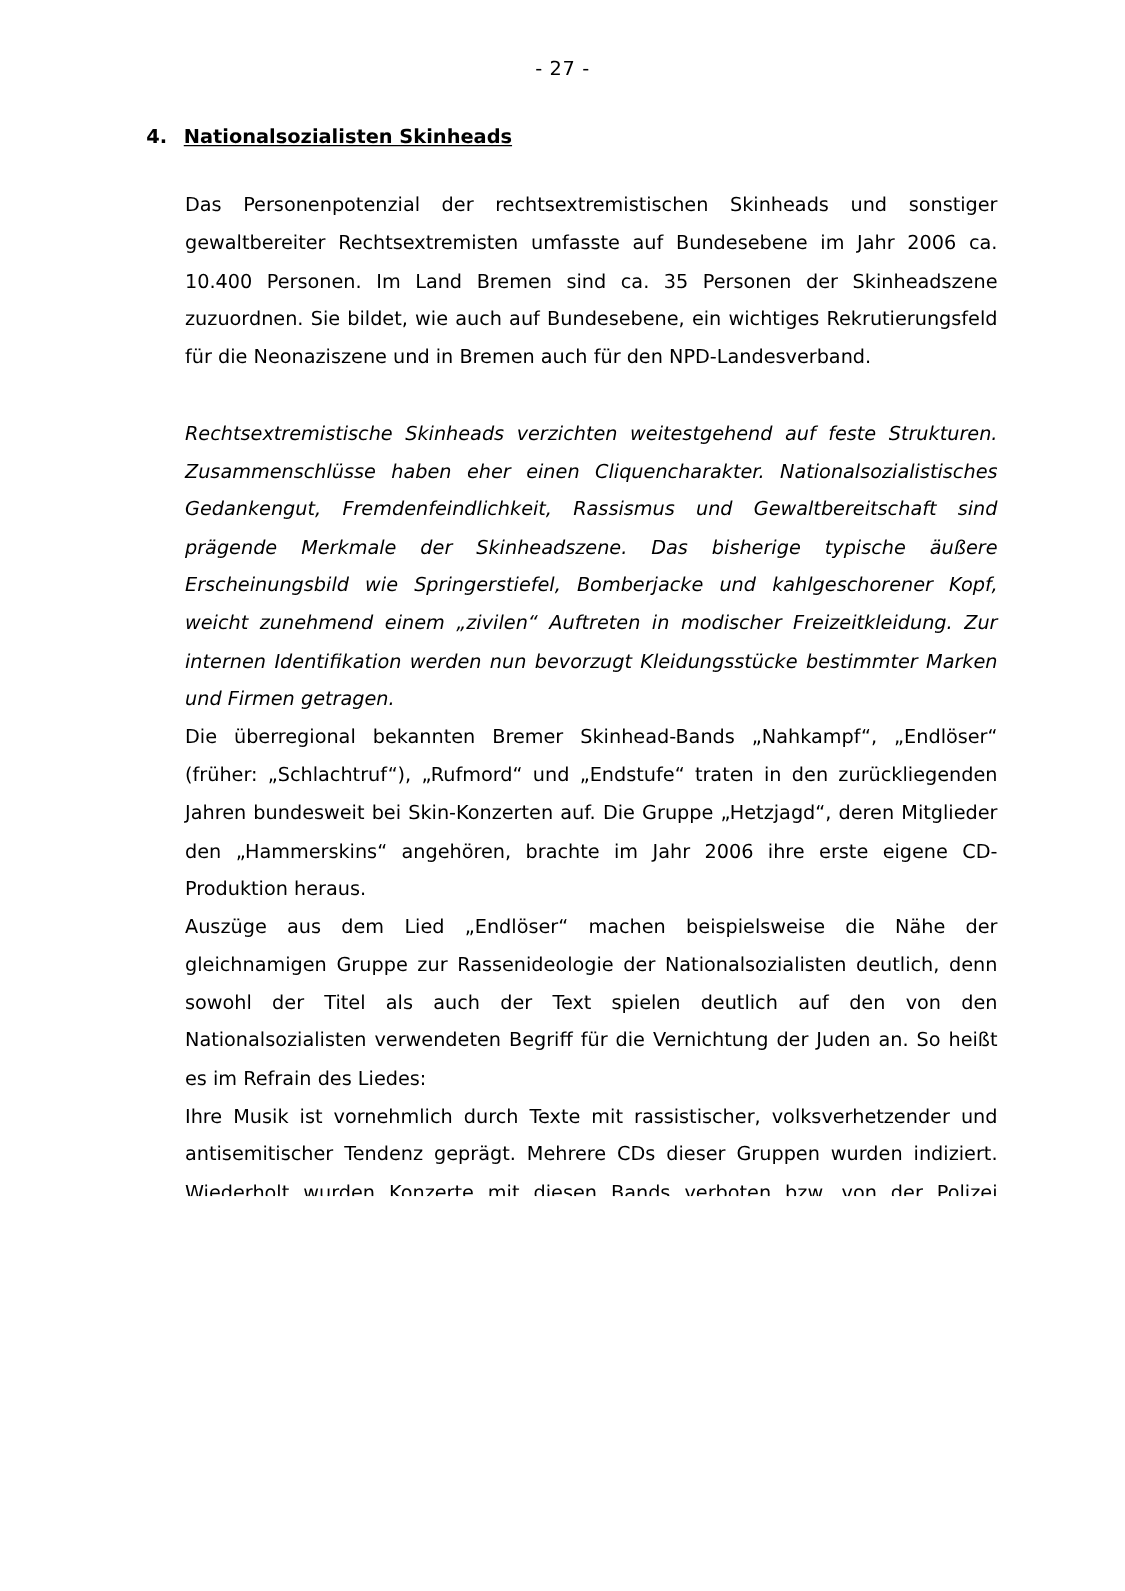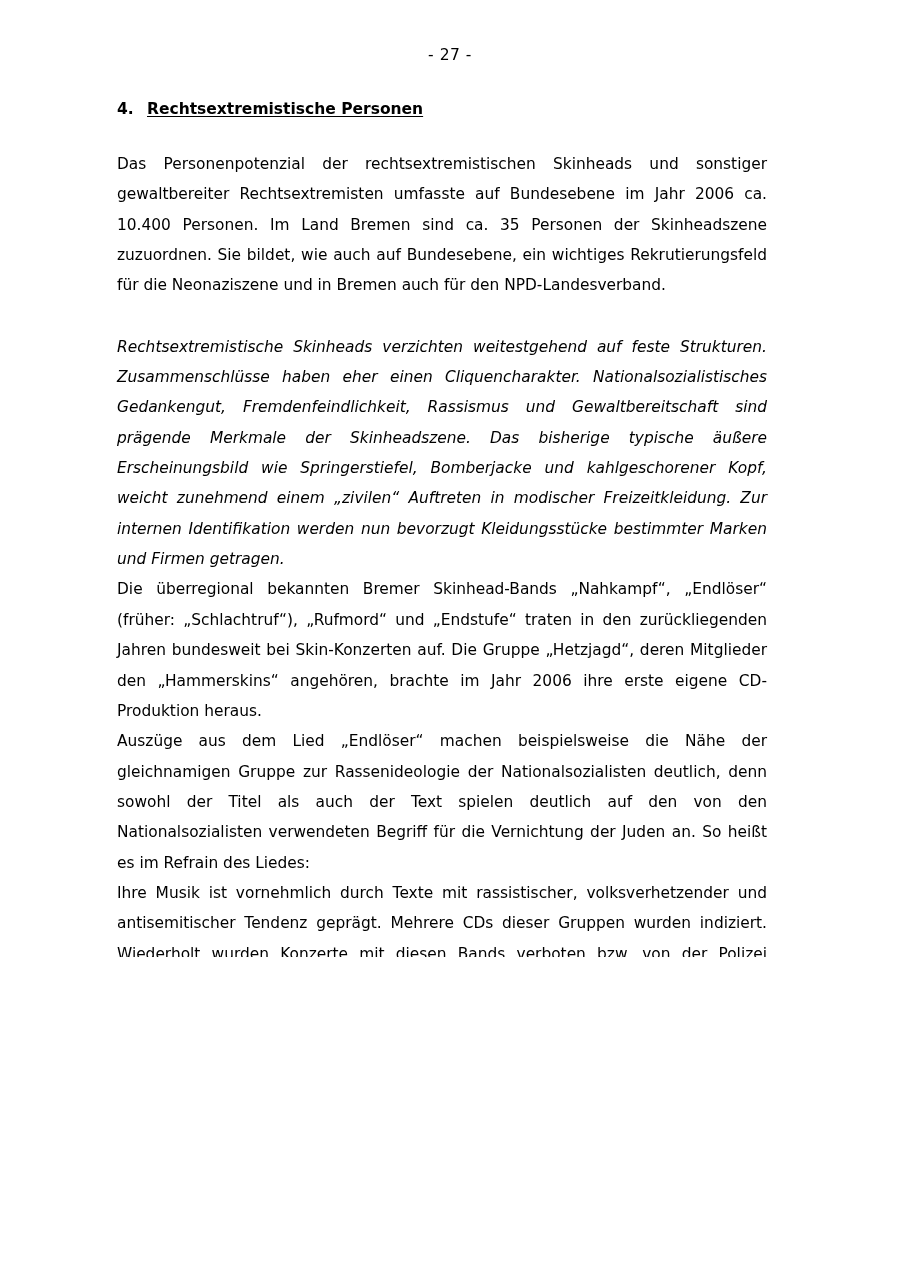--- a/index.html
+++ b/index.html
@@ -43,20 +43,21 @@
   }
   .heading .num {
     width: 30px;
     flex: 0 0 30px;
   }
   .heading .title {
     text-decoration: underline;
     text-underline-offset: 2px;
   }
   .body-block {
+    margin-left: 31px;
     width: 650px;
   }
   p {
     margin: 0;
     font-size: 15.4px;
     line-height: 1.97;
     text-align: justify;
     text-justify: inter-word;
   }
   p.first {
@@ -71,21 +72,21 @@
 <body>
 
 <div class="page">
 
   <div class="page-number">- 27 -</div>
 
   <div class="content">
 
     <div class="heading">
       <span class="num">4.</span>
-      <span class="title">Rechtsextremistische Personen</span>
+      <span class="title">Nationalsozialisten Skinheads</span>
     </div>
 
     <div class="body-block">
       <p class="first">Das Personenpotenzial der rechtsextremistischen Skinheads und sonstiger gewaltbereiter Rechtsextremisten umfasste auf Bundesebene im Jahr 2006 ca. 10.400 Personen. Im Land Bremen sind ca. 35 Personen der Skinheadszene zuzuordnen. Sie bildet, wie auch auf Bundesebene, ein wichtiges Rekrutierungsfeld für die Neonaziszene und in Bremen auch für den NPD-Landesverband.</p>
       <p class="gap">Rechtsextremistische Skinheads verzichten weitestgehend auf feste Strukturen. Zusammenschlüsse haben eher einen Cliquencharakter. Nationalsozialistisches Gedankengut, Fremdenfeindlichkeit, Rassismus und Gewaltbereitschaft sind prägende Merkmale der Skinheadszene. Das bisherige typische äußere Erscheinungsbild wie Springerstiefel, Bomberjacke und kahlgeschorener Kopf, weicht zunehmend einem „zivilen“ Auftreten in modischer Freizeitkleidung. Zur internen Identifikation werden nun bevorzugt Kleidungsstücke bestimmter Marken und Firmen getragen.</p>
       <p>Die überregional bekannten Bremer Skinhead-Bands „Nahkampf“, „Endlöser“ (früher: „Schlachtruf“), „Rufmord“ und „Endstufe“ traten in den zurückliegenden Jahren bundesweit bei Skin-Konzerten auf. Die Gruppe „Hetzjagd“, deren Mitglieder den „Hammerskins“ angehören, brachte im Jahr 2006 ihre erste eigene CD-Produktion heraus.</p>
       <p>Auszüge aus dem Lied „Endlöser“ machen beispielsweise die Nähe der gleichnamigen Gruppe zur Rassenideologie der Nationalsozialisten deutlich, denn sowohl der Titel als auch der Text spielen deutlich auf den von den Nationalsozialisten verwendeten Begriff für die Vernichtung der Juden an. So heißt es im Refrain des Liedes:</p>
       <p>Ihre Musik ist vornehmlich durch Texte mit rassistischer, volksverhetzender und antisemitischer Tendenz geprägt. Mehrere CDs dieser Gruppen wurden indiziert. Wiederholt wurden Konzerte mit diesen Bands verboten bzw. von der Polizei aufgelöst.</p>
     </div>
 

